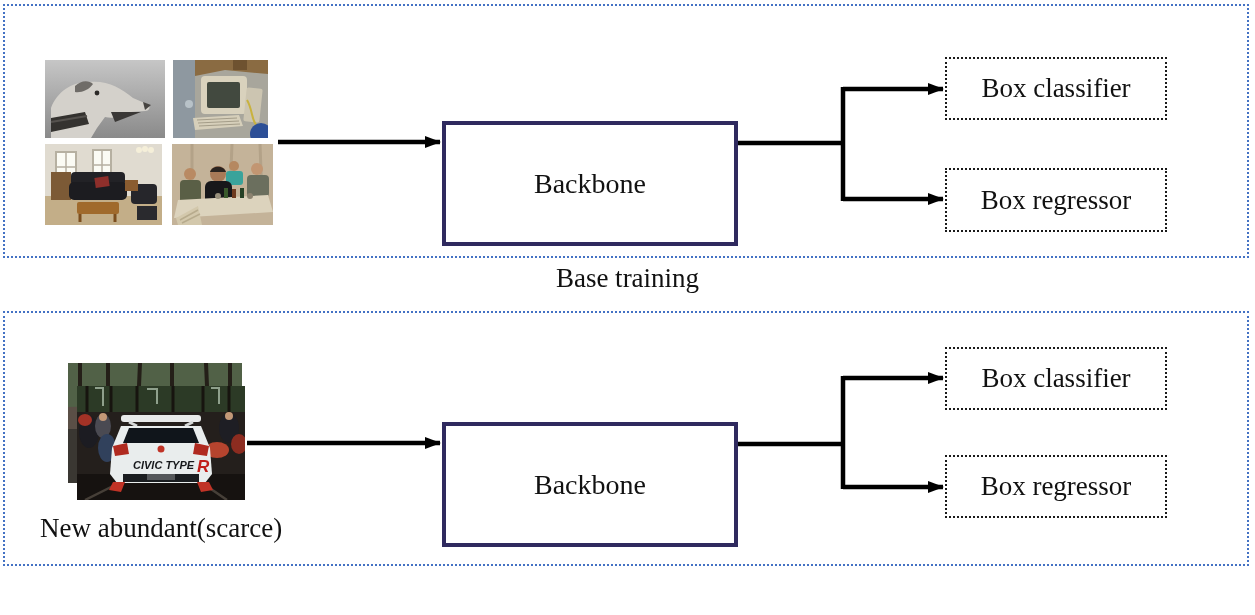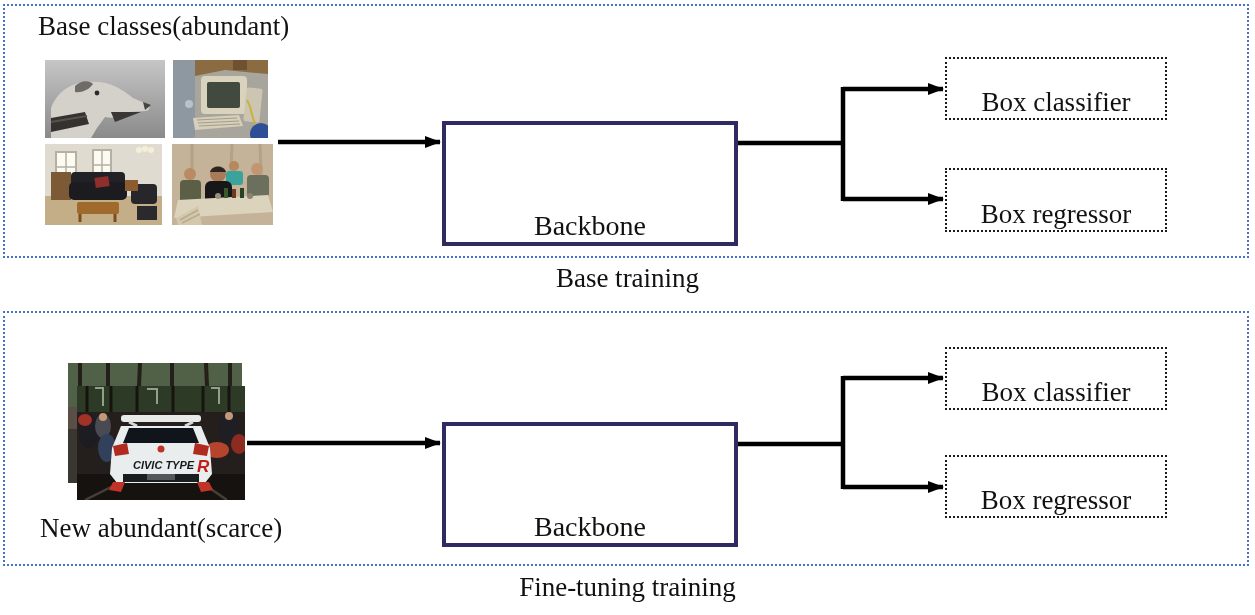--- a/index.html
+++ b/index.html
@@ -15,21 +15,21 @@
   #panel-base{left:3px;top:4px;width:1246px;height:254px;}
   #panel-fine{left:3px;top:311px;width:1246px;height:255px;}
   .src-label{position:absolute;font-size:27px;line-height:1.1;white-space:nowrap;}
   #label-base{left:38px;top:12px;}
   #label-new{left:40px;top:514px;}
   .caption{position:absolute;left:0;width:1255px;text-align:center;font-size:27px;white-space:nowrap;}
   #caption-base{top:263px;}
   #caption-fine{top:572px;}
   .node{
     position:absolute;box-sizing:border-box;background:#ffffff;
-    display:flex;align-items:flex-end;justify-content:center;
+    display:flex;align-items:center;justify-content:center;
     font-size:28px;white-space:nowrap;
   }
   .backbone{border:4px solid #2f2a5f;margin-top:40px;}
   #backbone-1{left:442px;top:81px;width:296px;height:125px;}
   #backbone-2{left:442px;top:382px;width:296px;height:125px;}
   .outbox{border:2px dotted #1a1a1a;font-size:27px;}
   #classifier-1{left:945px;top:57px;width:222px;height:63px;}
   #regressor-1{left:945px;top:168px;width:222px;height:64px;}
   #classifier-2{left:945px;top:347px;width:222px;height:63px;}
   #regressor-2{left:945px;top:455px;width:222px;height:63px;}
@@ -64,21 +64,20 @@
       <line x1="843" y1="199" x2="943" y2="199" marker-end="url(#ah)"></line>
 
       <line x1="247" y1="443" x2="440" y2="443" marker-end="url(#ah)"></line>
       <line x1="738" y1="444" x2="845" y2="444"></line>
       <line x1="843" y1="376" x2="843" y2="489"></line>
       <line x1="843" y1="378" x2="943" y2="378" marker-end="url(#ah)"></line>
       <line x1="843" y1="487" x2="943" y2="487" marker-end="url(#ah)"></line>
     </g>
   </svg>
 
-  <div class="src-label" id="label-base">Base classes(abundant)</div>
 
   <svg class="photo" id="photo-dog" width="120" height="78" viewBox="0 0 120 78">
     <defs>
       <linearGradient id="dogbg" x1="0" y1="0" x2="0" y2="1">
         <stop offset="0" stop-color="#c6c6c6"></stop>
           <stop offset="1" stop-color="#8a8a8a"></stop>
       </linearGradient>
     </defs>
     <rect width="120" height="78" fill="url(#dogbg)"></rect>
     <path d="M6,78 L6,48 C12,32 26,22 44,22 C62,20 76,28 88,38 L102,44 C106,46 105,51 100,51 L86,52 C78,57 68,59 60,57 L52,68 L46,78 Z" fill="#d4d1cb"></path>
@@ -213,15 +212,14 @@
 
   <div class="node backbone" id="backbone-2">
     <span>Backbone</span>
   </div>
   <div class="node outbox" id="classifier-2">
     <span>Box classifier</span>
   </div>
   <div class="node outbox" id="regressor-2">
     <span>Box regressor</span>
   </div>
-  <div class="caption" id="caption-fine">Fine-tuning training</div>
 
 </div>
 
 </body></html>

